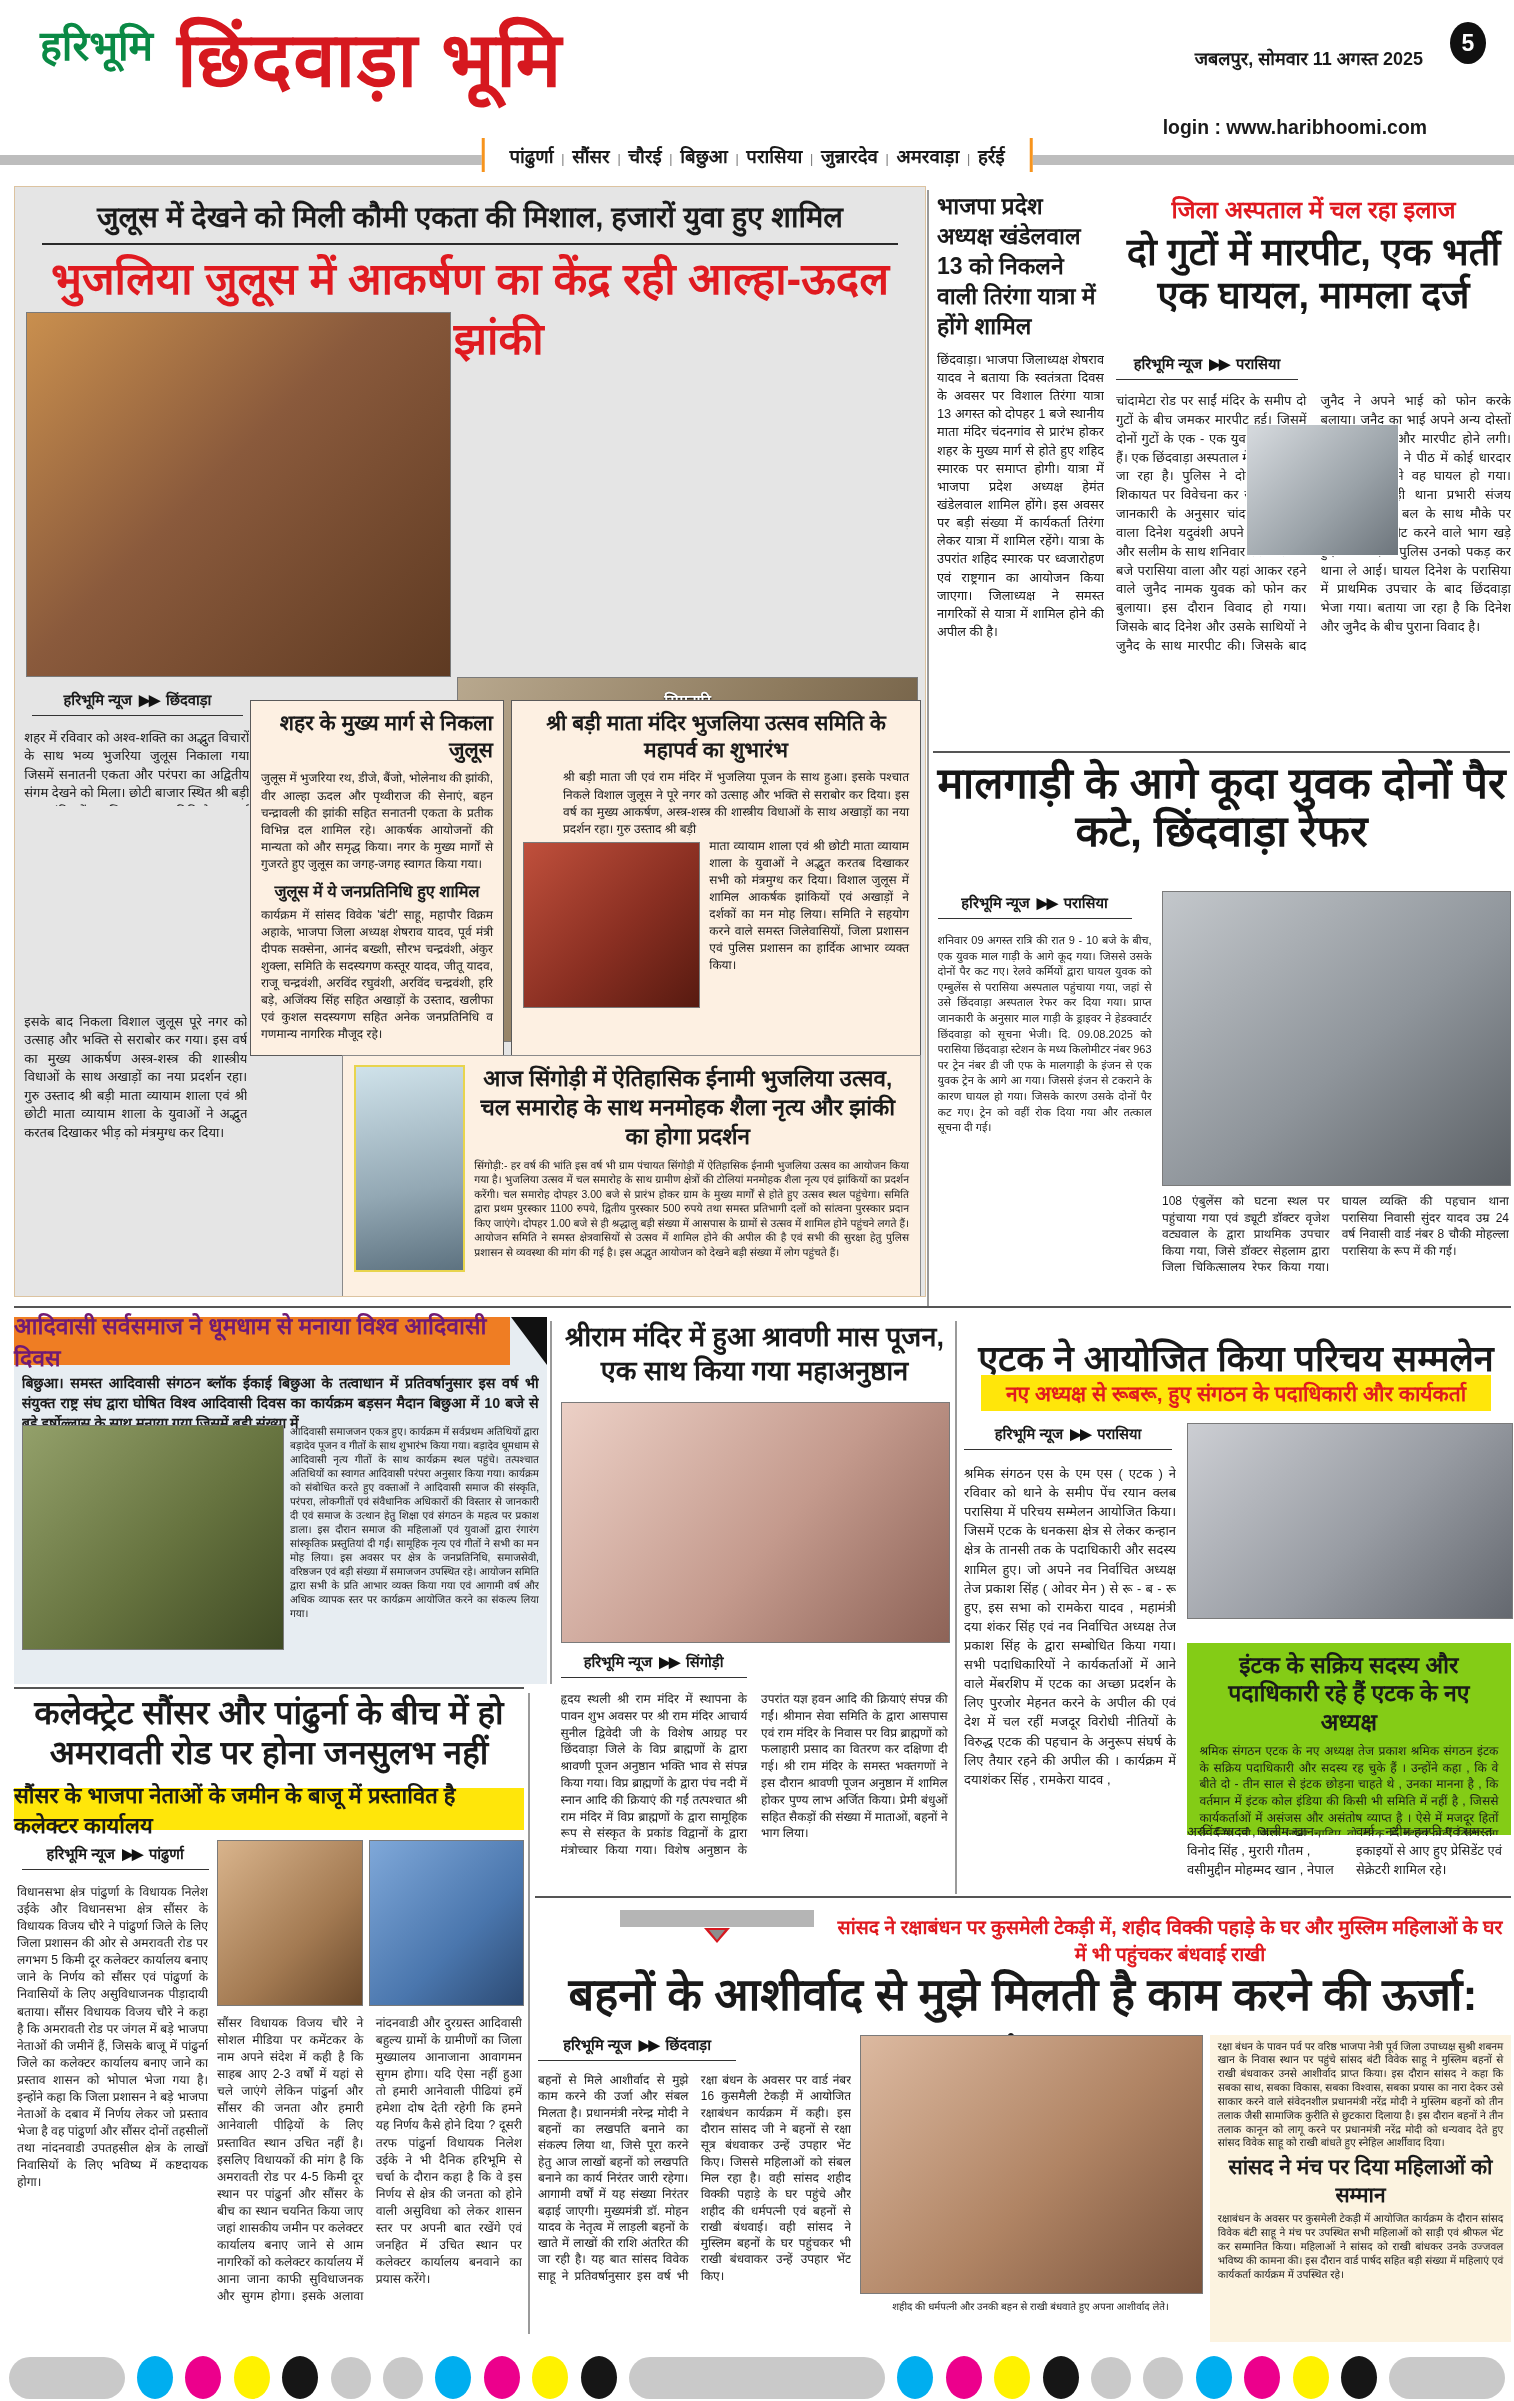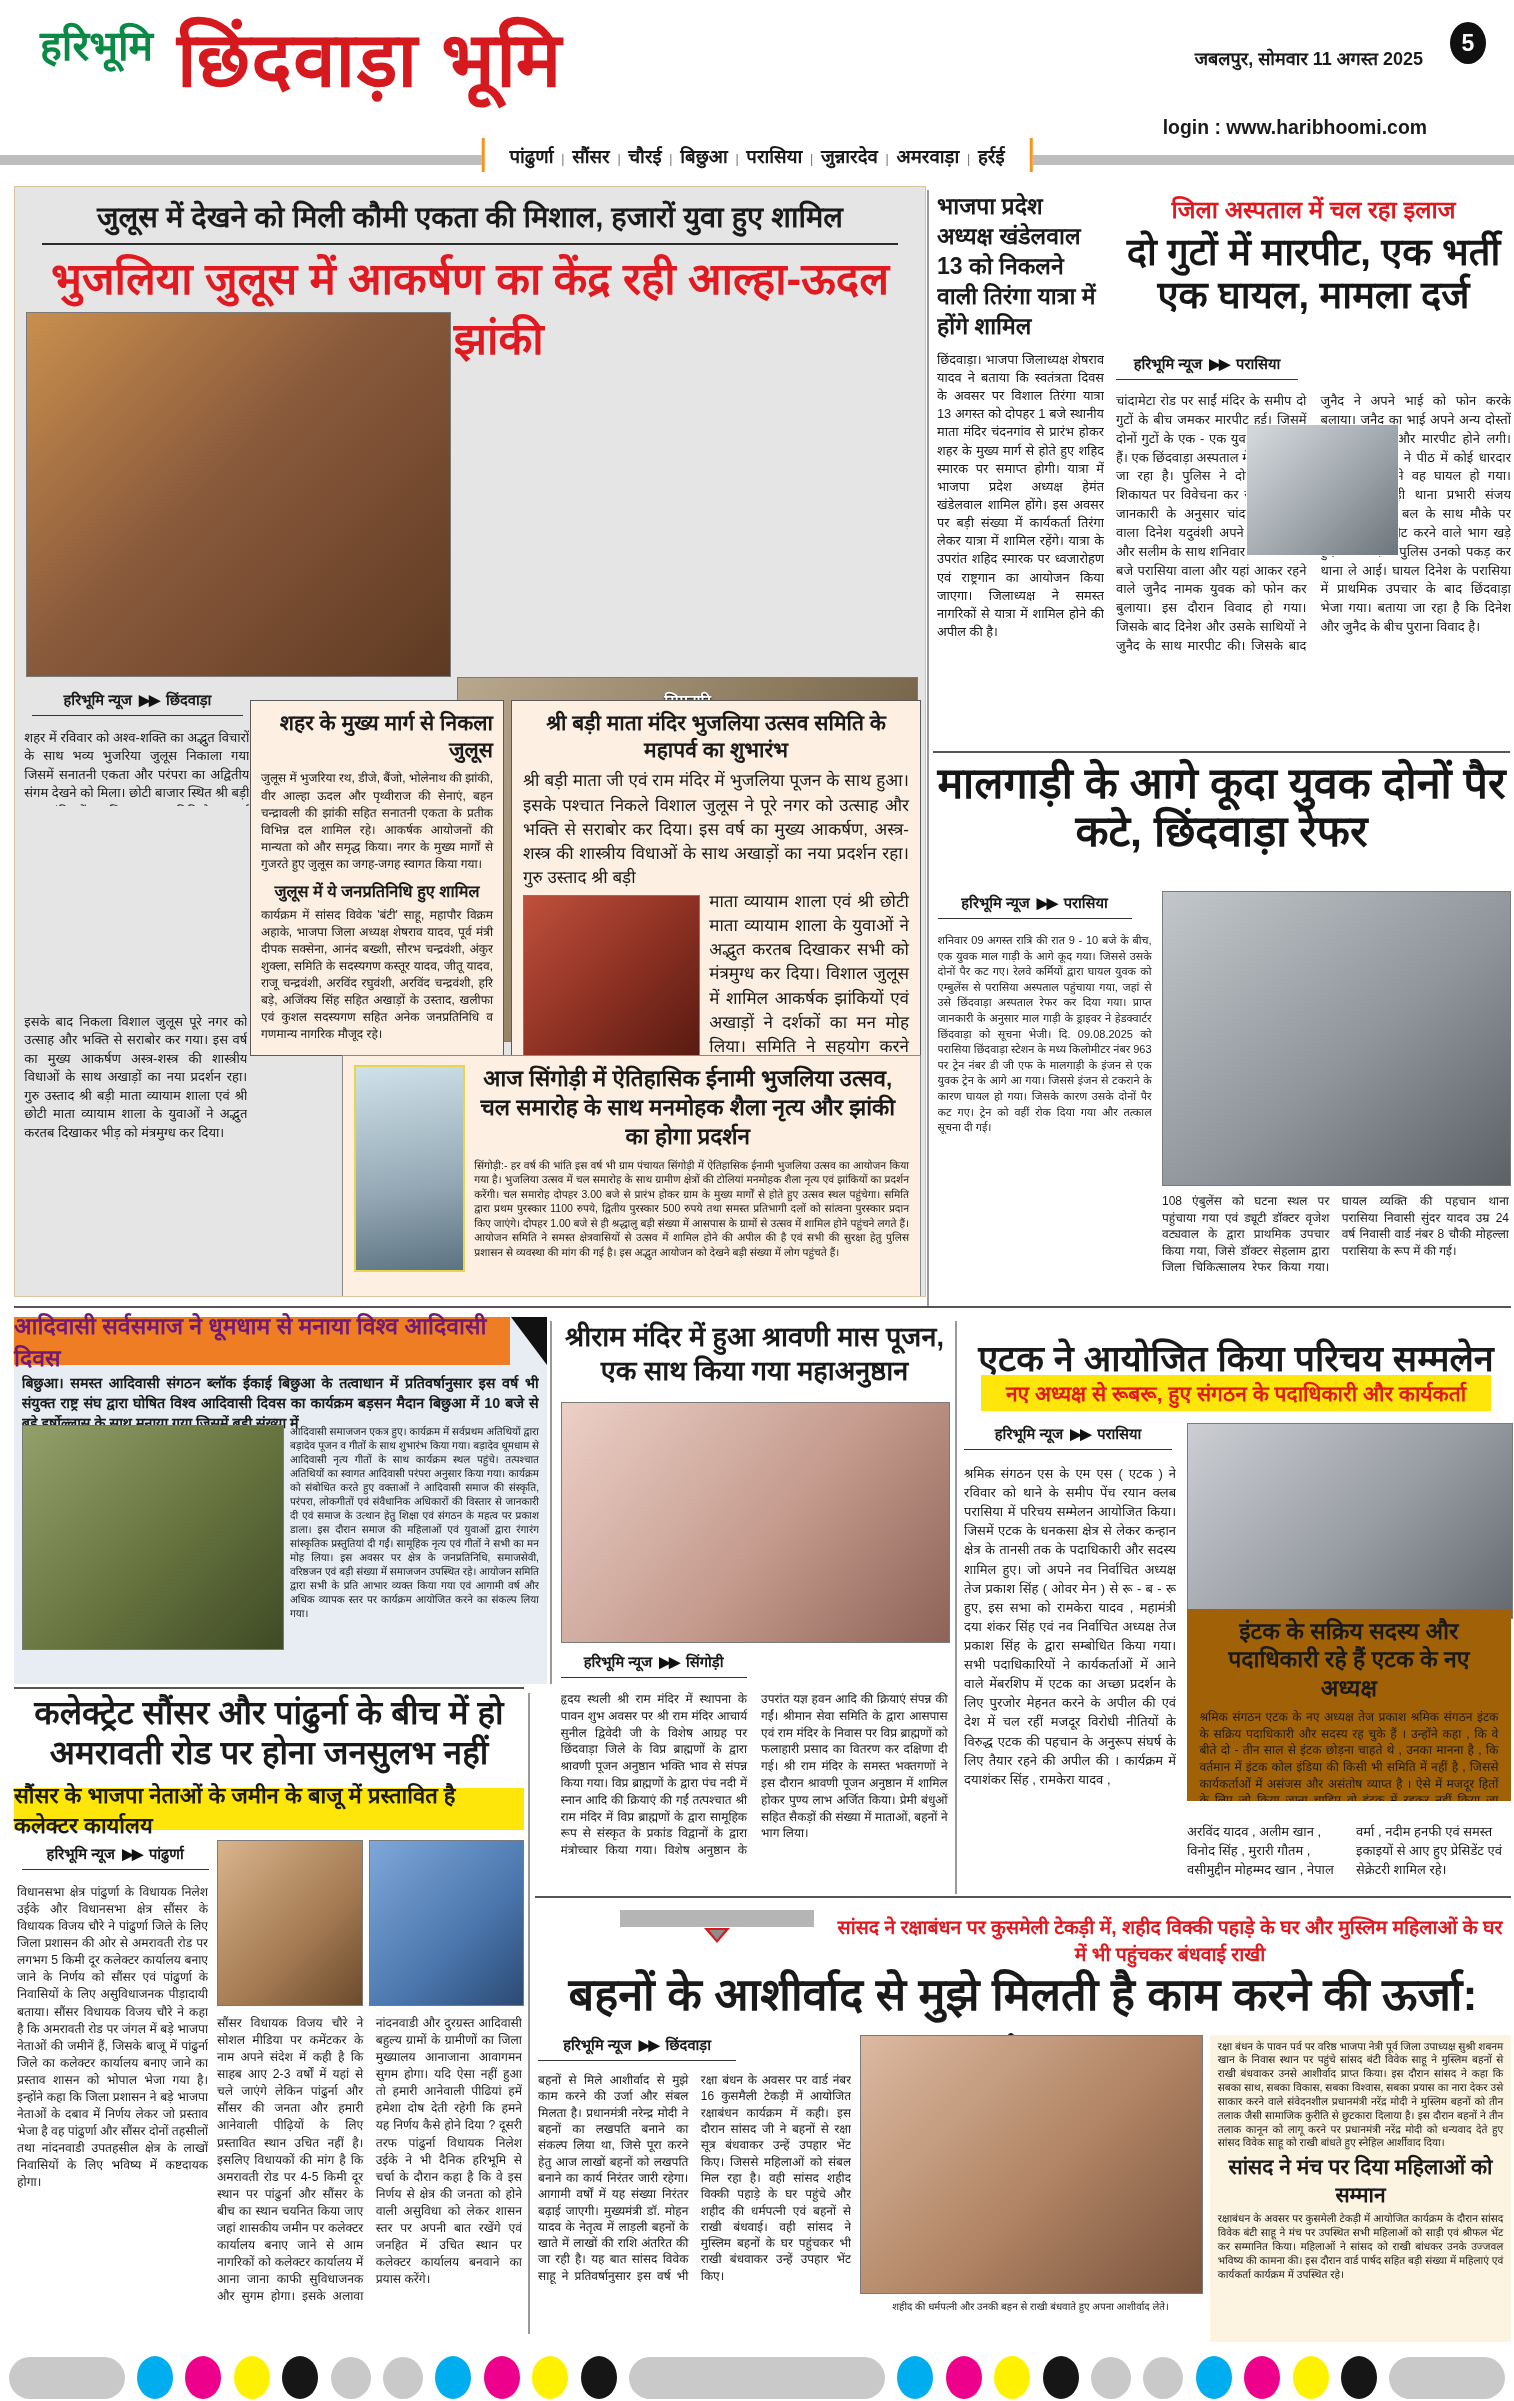--- a/index.html
+++ b/index.html
@@ -43,21 +43,21 @@
   .m-byline{left:17px;top:502px;width:211px;}
   .m-body1{left:9.3px;top:542px;width:225px;height:77px;}
   .m-body2{left:9.3px;top:826px;width:223px;height:271px;}
   .boxB{left:235px;top:513px;width:232px;height:342px;border:1.5px solid #5a5a5a;background:#fdf0e2;padding:6.2px 10px;}
   .boxB h3{margin:3.1px 0 7.7px;font-size:21px;text-align:right;line-height:1.25;}
   .boxB h4{margin:7.7px 0 4.6px;font-size:16.3px;text-align:center;}
   .boxB .bodytext{font-size:12px;}
   .boxC{left:496px;top:513px;width:386px;height:342px;border:1.5px solid #5a5a5a;background:#fdf0e2;padding:6.2px 11px;}
   .boxC h3{margin:1.5px 0 6.2px;font-size:21px;text-align:center;line-height:1.3;}
   .boxC .mata-photo{float:left;width:175px;height:164px;margin:4.6px 9.3px 1.5px 0;background:linear-gradient(135deg,#c0503c,#8a2f22 55%,#571a10);}
-  .boxC .bodytext{font-size:17px;}
+  .boxC .bodytext{font-size:12px;margin-left:40px;}
   .singodi{left:327px;top:868px;width:555px;height:229px;border:0.8px solid #8a8a8a;background:#fdf0e2;padding:6.2px 11px;}
   .singodi .s-photo{float:left;width:107px;height:203px;margin:3.1px 9.3px 0 0;background:linear-gradient(170deg,#cfe2ea,#93a8b4 60%,#5d7280);}
   .singodi h3{margin:1.5px 7.7px 6.2px;font-size:22.5px;text-align:center;line-height:1.3;}
   .singodi .bodytext{font-size:10.5px;line-height:1.38;}
 
   
   .bjp{left:937px;top:192px;width:167px;}
   .bjp h3{margin:0 0 9.3px;font-size:23px;line-height:1.3;}
   .bjp .bodytext{font-size:12.8px;}
   .fight{left:1116px;top:192px;width:395px;}
@@ -86,21 +86,21 @@
   .shriram h2{margin:0;font-size:27px;line-height:1.25;text-align:center;}
   .shriram .sr-photo{position:absolute;left:4.6px;top:81px;width:387px;height:239px;background:linear-gradient(130deg,#ecd0c6,#c49a8d 55%,#8d6357);}
   .shriram .byline{position:absolute;left:4.6px;top:330px;width:186px;}
   .shriram .sr-body{position:absolute;left:4.6px;top:370px;width:387px;height:198px;column-count:2;column-gap:14px;font-size:12px;line-height:1.4;text-align:justify;}
   .atak{left:961px;top:1321px;width:550px;height:573px;}
   .atak h2{margin:12px;font-size:36px;text-align:center;}
   .atak .yellow-strip{position:absolute;left:20px;top:54px;width:510px;height:36px;font-size:21px;color:#e01a20;}
   .atak .byline{position:absolute;left:3.1px;top:102px;width:208px;}
   .atak .col1{position:absolute;left:3.1px;top:143px;width:212px;height:428px;font-size:13px;line-height:1.47;text-align:justify;}
   .atak .at-photo{position:absolute;left:226px;top:102px;width:324px;height:194px;background:linear-gradient(135deg,#ccced3,#989ca3 55%,#64686f);}
-  .atak .bluebox{position:absolute;left:226px;top:288px;width:299px;height:180px;background:#a16207;padding:6.2px 12.4px;}
+  .atak .bluebox{position:absolute;left:226px;top:322px;width:299px;height:180px;background:#84cc16;padding:6.2px 12.4px;}
   .atak .bluebox h3{margin:1.5px 0 6.2px;font-size:23px;text-align:center;line-height:1.25;}
   .atak .bluebox .bodytext{font-size:12.2px;line-height:1.36;}
   .atak .names{position:absolute;left:226px;top:502px;width:324px;height:70px;column-count:2;column-gap:14px;font-size:13px;line-height:1.45;}
 
   
   .collector{left:14px;top:1693px;width:510px;height:641px;}
   .collector h2{margin:0;font-size:33px;line-height:1.2;text-align:center;}
   .collector .yellow-strip{position:absolute;left:0;top:95px;width:510px;height:42px;font-size:22px;}
   .collector .byline{position:absolute;left:7.7px;top:150px;width:187px;}
   .collector .p1{position:absolute;left:203px;top:147px;width:144px;height:164px;background:linear-gradient(135deg,#d9b48c,#a37a52 60%,#6b4a2c);}

